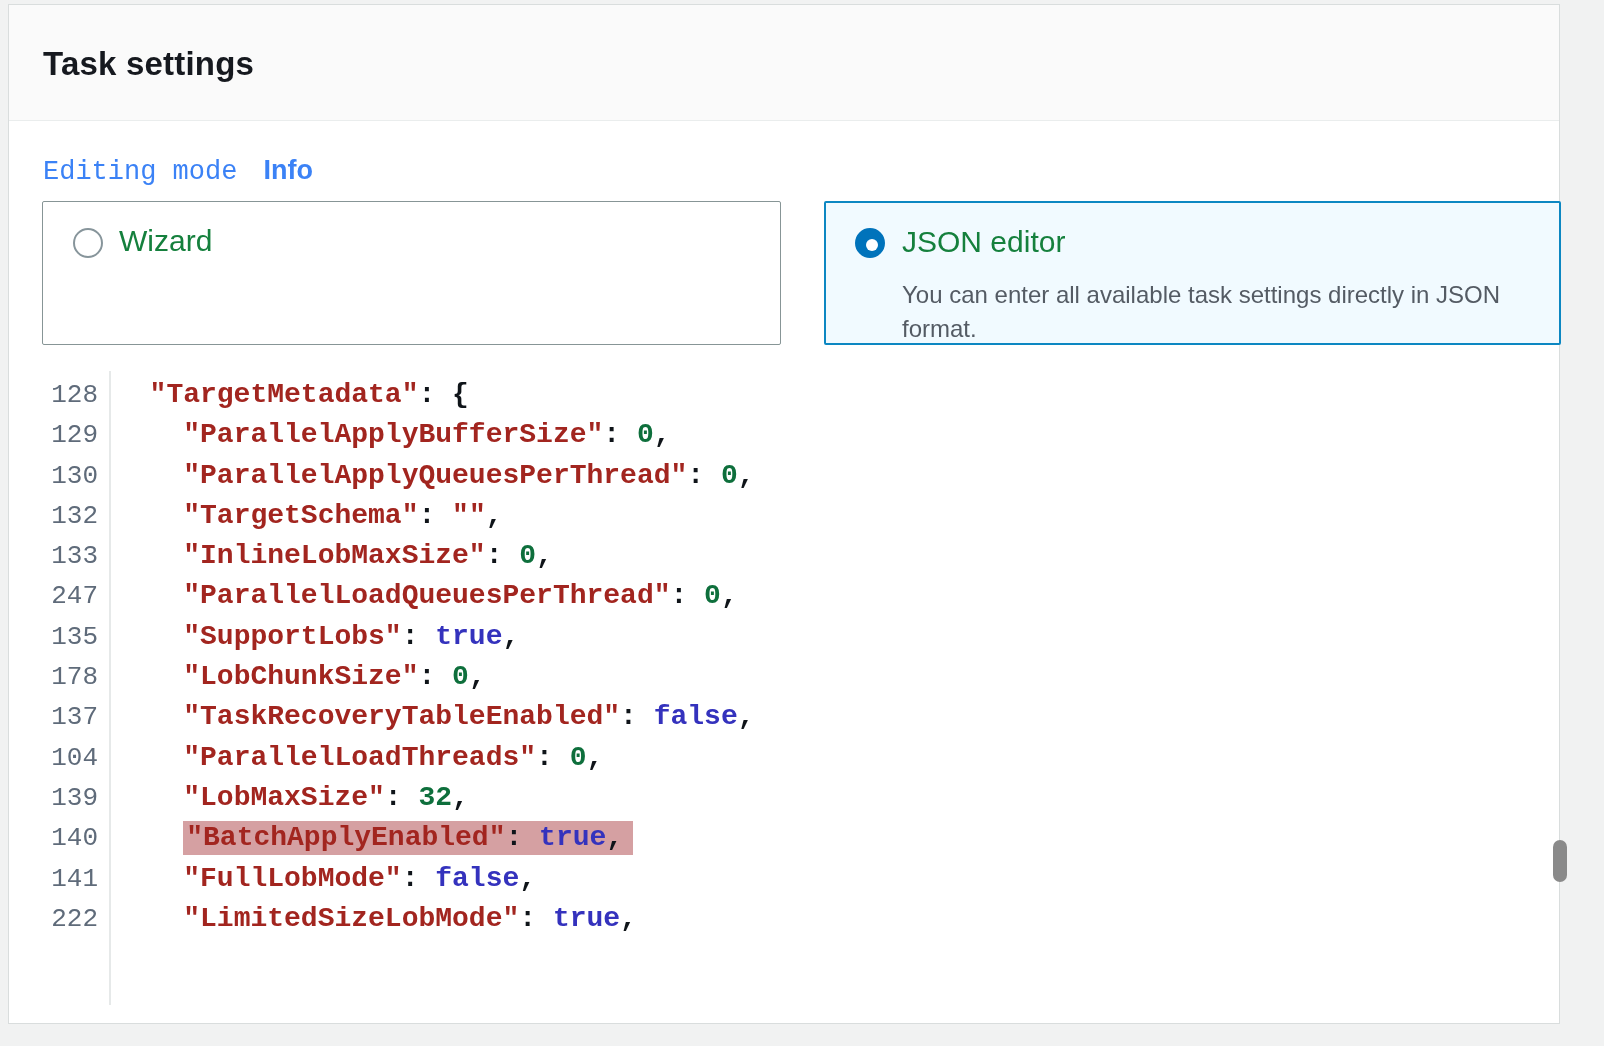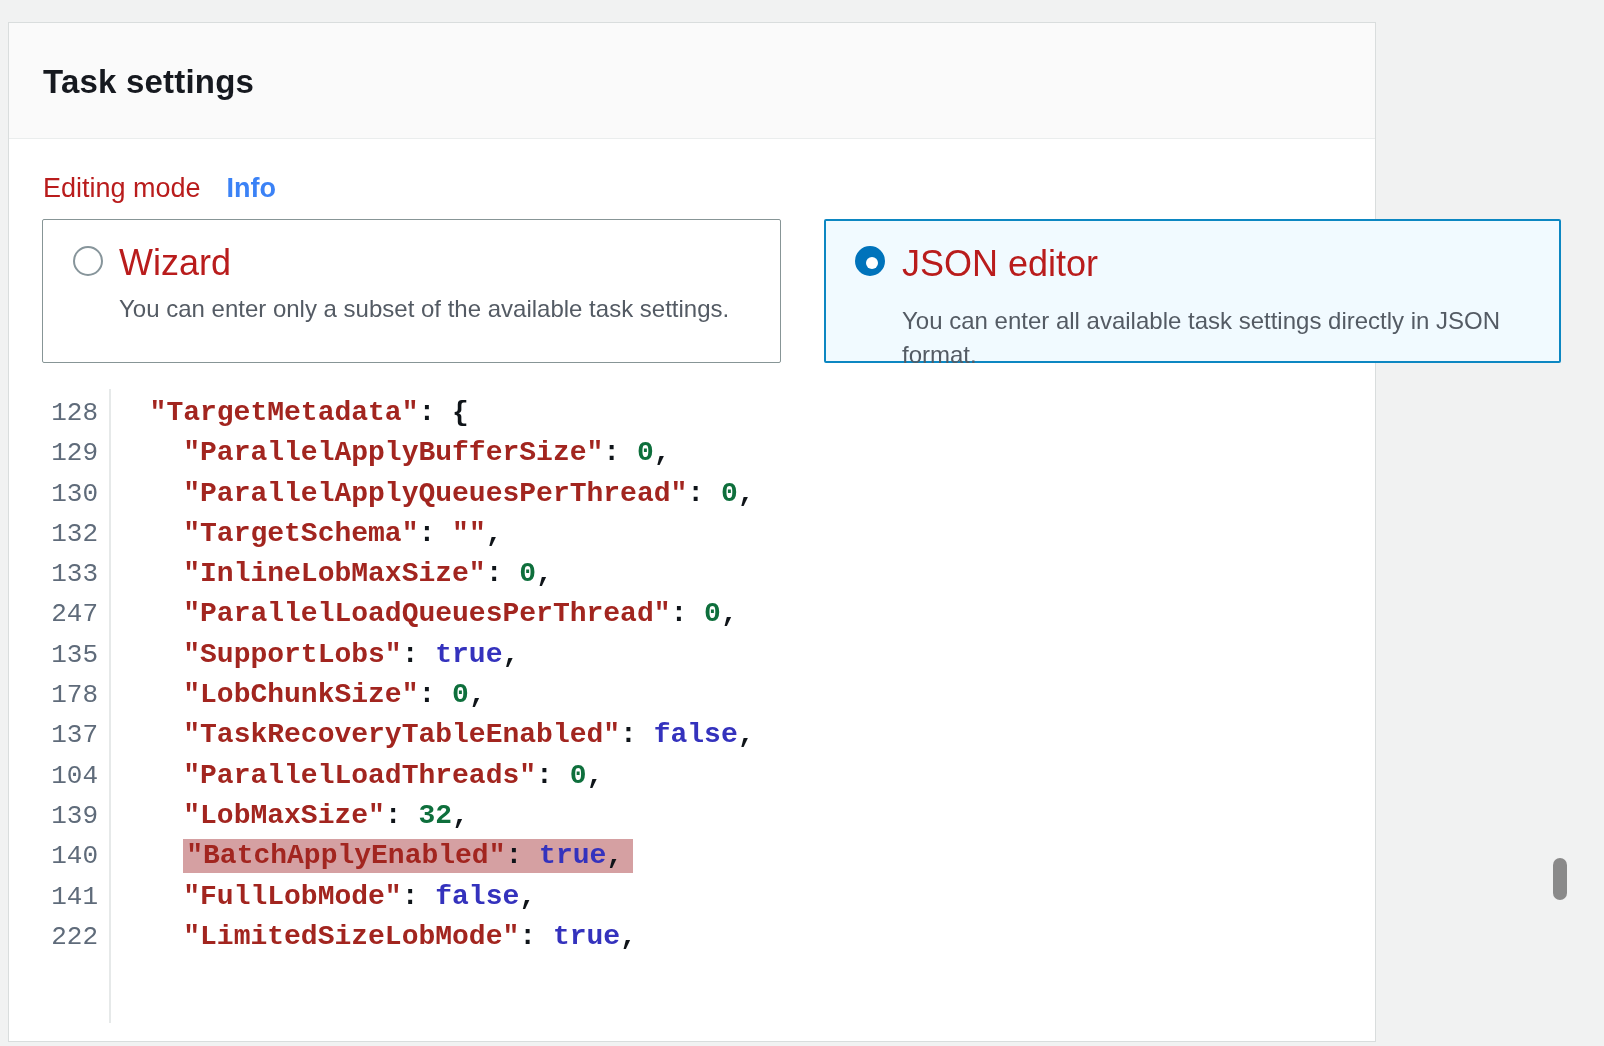--- a/index.html
+++ b/index.html
@@ -5,54 +5,54 @@
   * { box-sizing: border-box; margin: 0; padding: 0; }
   html,body { width:1604px; height:1046px; }
   body {
     background:#f1f2f2;
     font-family:"Liberation Sans", sans-serif;
     color:#16191f;
     position:relative;
     overflow:hidden;
   }
   .panel {
-    position:absolute; left:8px; top:22px; width:1368px; height:1020px;
+    position:absolute; left:8px; top:4px; width:1552px; height:1020px;
     background:#ffffff; border:1px solid #d9dddd;
   }
   .panel-header {
     position:absolute; left:0; top:0; right:0; height:116px;
     background:#fafafa; border-bottom:1px solid #eaeded;
   }
   .page-title {
     position:absolute; left:34px; top:40px;
     font-size:33px; font-weight:700; letter-spacing:.2px; color:#16191f;
   }
   .label-row { position:absolute; left:34px; top:150px; font-size:27px; }
-  .label-row .field-label { font-weight:500; color:#b91c1c; }
+  .label-row .field-label { font-weight:500; color:#3b82f6;font-family:Liberation Mono, monospace; }
   .label-row .info-link { font-weight:700; color:#3b82f6; margin-left:26px; cursor:pointer; }
 
   .tile {
     position:absolute; top:196px; height:144px; border-radius:2px;
     background:#ffffff; border:1px solid #879596; cursor:pointer;
   }
   .tile.selected { background:#f1faff; border:2px solid #0c87c2; }
   .tile-wizard { left:33px;  width:739px; }
   .tile-json   { left:815px; width:737px; }
   .radio {
     position:absolute; left:30px; top:26px; width:30px; height:30px;
     border-radius:50%; background:#fff; border:2px solid #87959b;
   }
   .radio.checked { background:#0073bb; border:2px solid #0073bb; position:absolute; }
   .radio.checked::after {
     content:''; position:absolute; left:9px; top:9px; width:12px; height:12px;
     border-radius:50%; background:#ffffff;
   }
   .tile.selected .radio { left:29px; top:25px; }
   .tile-body { margin:22px 26px 0 76px; }
-  .tile-title { font-size:36px; font-weight:500; color:#b91c1c; }
+  .tile-title { font-size:30px; font-weight:500; color:#15803d; }
   .tile-desc  { font-size:24px; color:#545b64; line-height:34px; margin-top:8px; }
   .tile-json .tile-desc { max-width:620px;margin-top:19px; }
 
   .code-editor {
     position:absolute; left:38px; top:370px; width:1460px; height:640px;
   }
   .code-editor::before {
     content:''; position:absolute; left:62px; top:-4px; height:634px;
     width:2px; background:#e6e9e9;
   }
@@ -83,21 +83,20 @@
   </div>
 
   <div class="label-row">
     <span class="field-label">Editing mode</span><span class="info-link">Info</span>
   </div>
 
   <div class="tile tile-wizard">
     <span class="radio"></span>
     <div class="tile-body">
       <div class="tile-title">Wizard</div>
-      <div class="tile-desc">You can enter only a subset of the available task settings.</div>
     </div>
   </div>
 
   <div class="tile tile-json selected">
     <span class="radio checked"></span>
     <div class="tile-body">
       <div class="tile-title">JSON editor</div>
       <div class="tile-desc">You can enter all available task settings directly in JSON format.</div>
     </div>
   </div>

